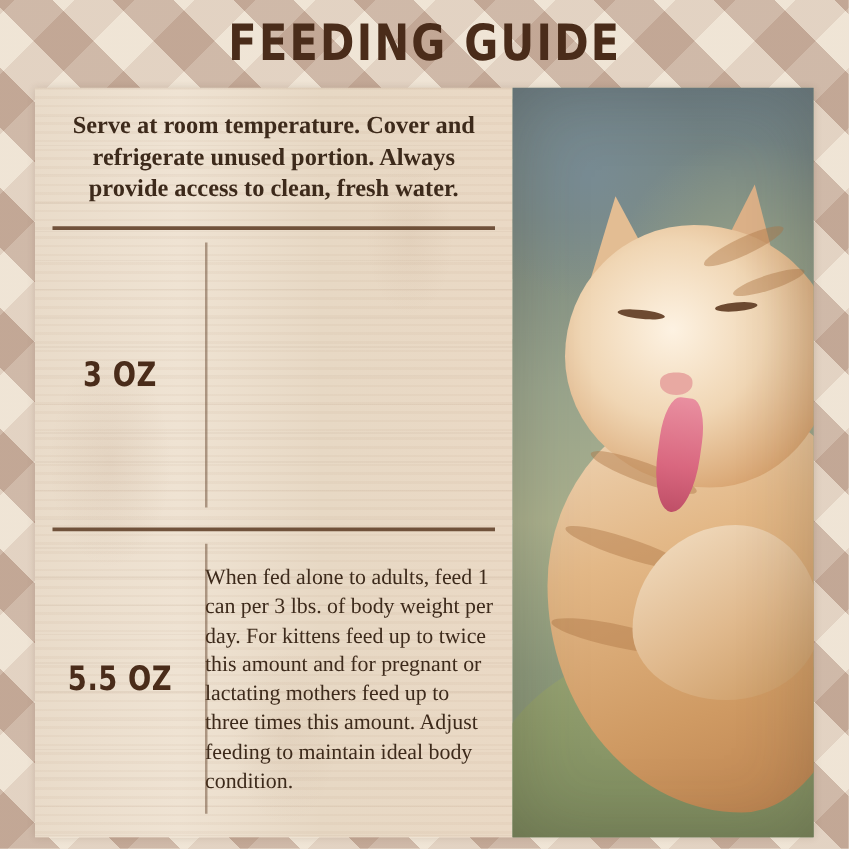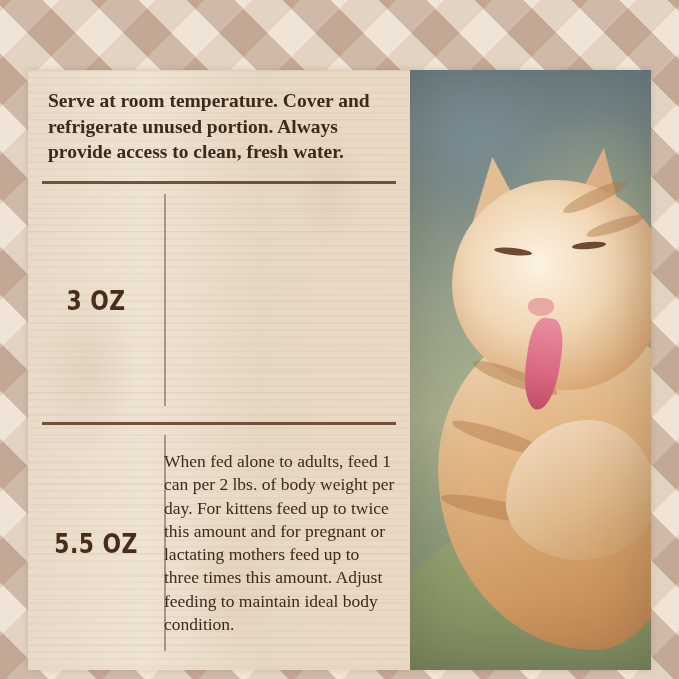--- a/index.html
+++ b/index.html
@@ -82,21 +82,21 @@
     background:
       radial-gradient(ellipse 70px 120px at 60px 300px, rgba(150,110,78,0.10), rgba(150,110,78,0) 70%),
       radial-gradient(ellipse 50px 90px at 300px 120px, rgba(150,110,78,0.07), rgba(150,110,78,0) 70%),
       radial-gradient(ellipse 60px 100px at 200px 520px, rgba(150,110,78,0.07), rgba(150,110,78,0) 70%);
     pointer-events: none;
   }
 
   .intro {
     position: relative;
     padding: 18px 20px 10px 20px;
-    text-align: left;
+    text-align: center;
     font-size: 19.5px;
     line-height: 1.32;
     color: #3d2a1b;
     font-family: "Liberation Serif", serif;
     font-weight: bold;
   }
 
   .rule {
     position: relative;
     height: 3px;
@@ -255,40 +255,43 @@
     inset: 0;
     box-shadow: inset 0 0 60px rgba(60,50,40,0.25);
     pointer-events: none;
   }
 </style>
 </head>
 <body>
 
 <div class="page">
 
+  <div class="title-band">
+    <div class="title-text">FEEDING GUIDE</div>
+  </div>
 
   <div class="card">
 
     <div class="left-panel">
 
       <div class="intro">Serve at room temperature. Cover and refrigerate unused portion. Always provide access to clean, fresh water.</div>
 
       <div class="rule"></div>
 
       <div class="row" style="height:232px;">
         <div class="row-divider"></div>
         <div class="row-size">3 OZ</div>
       </div>
 
       <div class="rule"></div>
 
       <div class="row" style="height:236px;">
         <div class="row-divider"></div>
         <div class="row-size">5.5 OZ</div>
-        <div class="row-text">When fed alone to adults, feed 1 can per 2 lbs. of body weight per day. For kittens feed up to twice this amount and for pregnant or lactating mothers feed up to three times this amount. Adjust feeding to maintain ideal body condition.</div>
+        <div class="row-text">When fed alone to adults, feed 1 can per 3 lbs. of body weight per day. For kittens feed up to twice this amount and for pregnant or lactating mothers feed up to three times this amount. Adjust feeding to maintain ideal body condition.</div>
       </div>
 
     </div>
 
     <div class="photo">
       <div class="ph-bg"></div>
       <div class="ph-blur1"></div>
       <div class="ph-blur2"></div>
       <div class="ph-couch"></div>
       <div class="ph-cat-body"></div>

